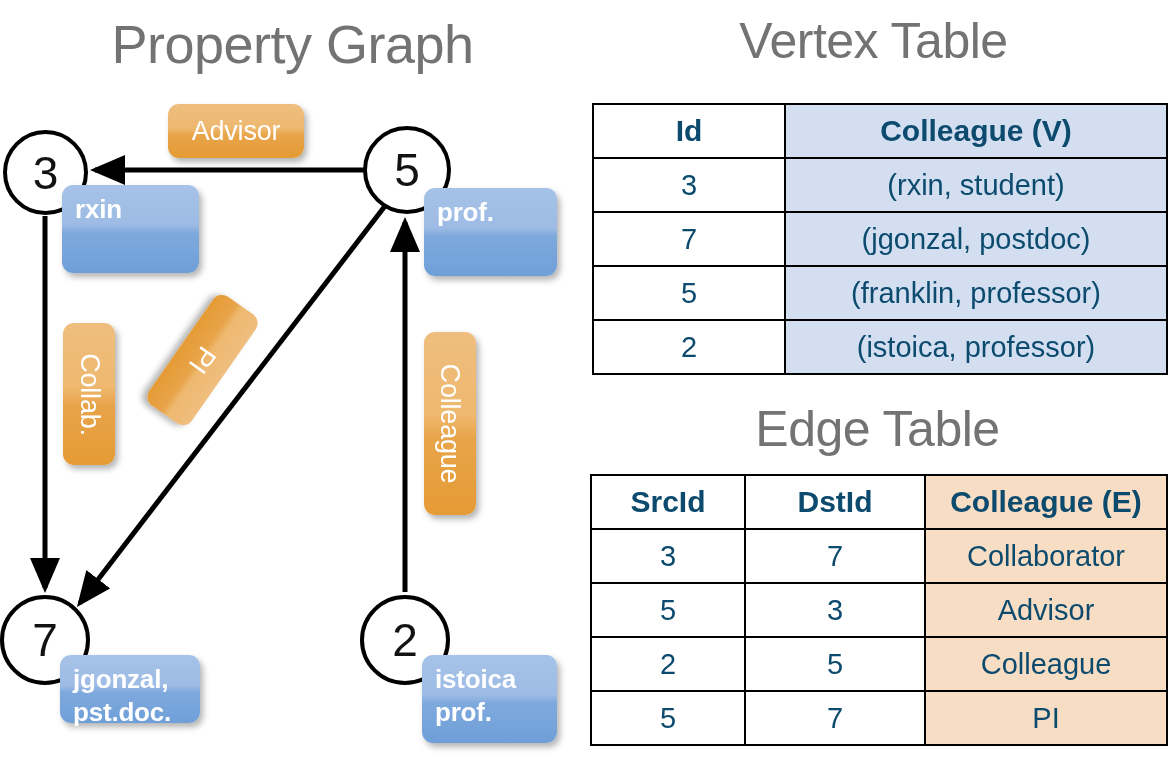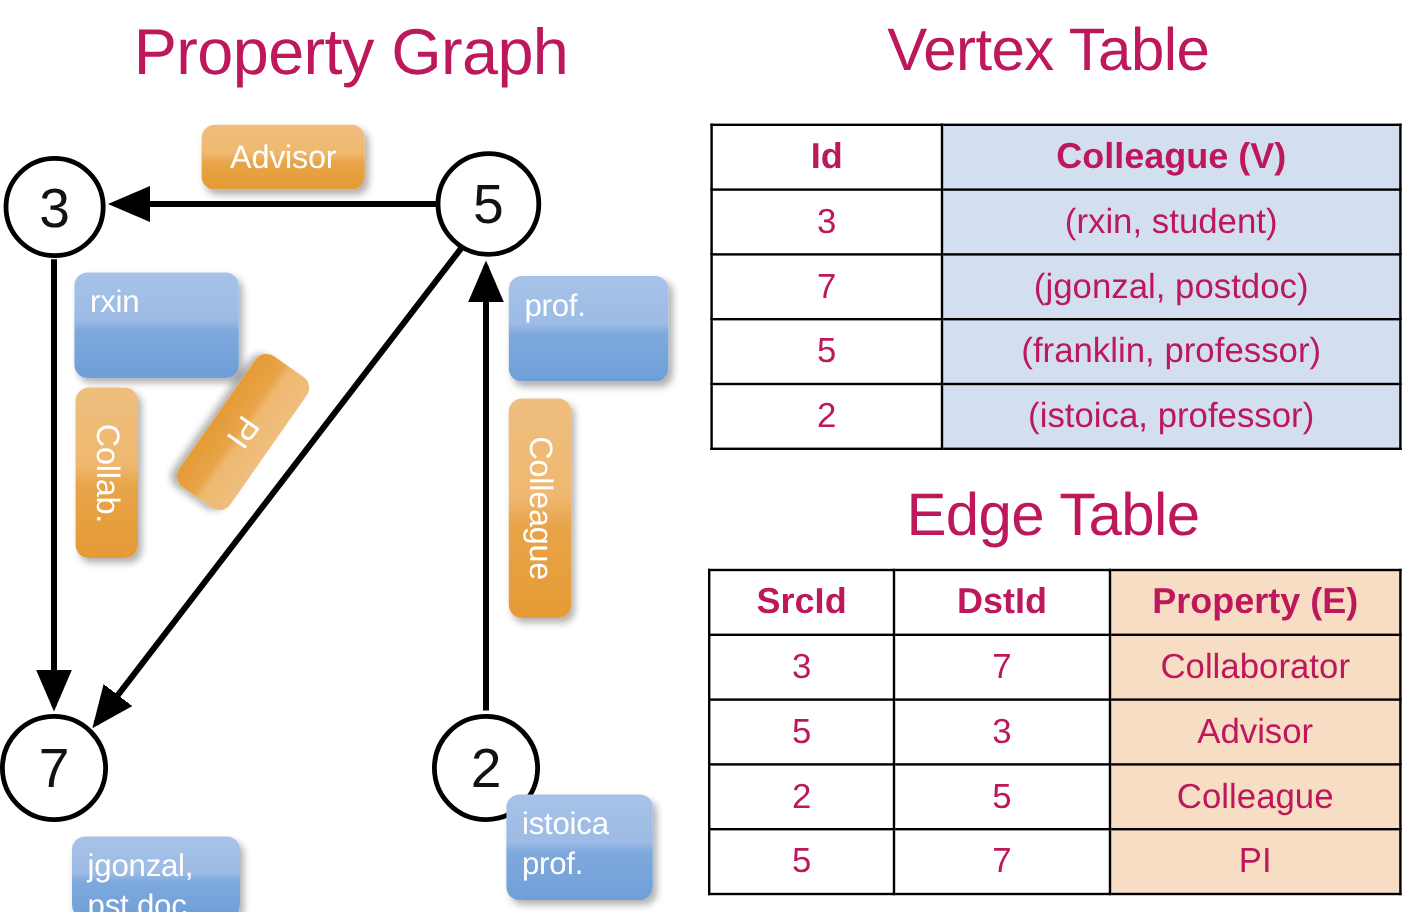--- a/index.html
+++ b/index.html
@@ -14,21 +14,21 @@
     overflow: hidden;
     font-family: "Liberation Sans", sans-serif;
     color: #000000;
   }
 
   
   .title {
     position: absolute;
     font-family: "Liberation Sans", sans-serif;
     font-weight: 300;
-    color: #be185d;
+    color: #737373;
     white-space: nowrap;
     letter-spacing: -0.5px;
   }
   #title-property-graph {
     left: 0; top: 14px; width: 585px;
     text-align: center;
     font-size: 54px;
     line-height: 60px;
   }
   #title-vertex-table {
@@ -74,24 +74,23 @@
   .prop-box {
     position: absolute;
     box-sizing: border-box;
     border-radius: 11px;
     background: linear-gradient(to bottom, #a6c2e8 0%, #9dbbe4 45%, #7ea9dd 55%, #6f9fd8 100%);
     box-shadow: 3px 4px 6px rgba(0,0,0,0.30);
     color: #ffffff;
     font-size: 26px;
     line-height: 33px;
     font-family: "Liberation Sans", sans-serif;
-    font-weight: 400;
+    font-weight: 700;
     padding: 8px 0 0 13px;
     letter-spacing: -0.2px;
-    margin-top: 42px;
   }
 
   .edge-label {
     position: absolute;
     box-sizing: border-box;
     border-radius: 11px;
     background: linear-gradient(to bottom, #efbe7e 0%, #eeb86f 45%, #e8a449 58%, #e59b35 100%);
     box-shadow: 3px 4px 6px rgba(0,0,0,0.30);
     color: #ffffff;
     font-family: "Liberation Sans", sans-serif;
@@ -117,21 +116,21 @@
     position: absolute;
     border-collapse: collapse;
     table-layout: fixed;
     font-family: "Liberation Sans", sans-serif;
   }
   table.grid td, table.grid th {
     border: 2px solid #000000;
     text-align: center;
     font-weight: 400;
     font-size: 29px;
-    color: #be185d;
+    color: #0c4a6e;
     padding: 0;
     height: 52px;
     white-space: nowrap;
   }
   table.grid th {
     font-weight: bold;
     font-size: 30px;
   }
   .cell-blue { background: #d3dff1; }
   .cell-peach { background: #f7ddc4; }
@@ -189,21 +188,21 @@
 
   <div class="prop-box" style="left:424px; top:188px; width:133px; height:88px;">
     <div>prof.</div>
   </div>
 
   <div class="prop-box" style="left:60px; top:655px; width:140px; height:68px;">
     <div>jgonzal,</div>
     <div>pst.doc.</div>
   </div>
 
-  <div class="prop-box" style="left:422px; top:620px; width:122px; height:88px;">
+  <div class="prop-box" style="left:422px; top:655px; width:135px; height:88px;">
     <div>istoica</div>
     <div>prof.</div>
   </div>
 
   <div class="edge-label" style="left:168px; top:104px; width:136px; height:54px;">
     <span>Advisor</span>
   </div>
 
   <div class="edge-label vert" style="left:63px; top:323px; width:52px; height:142px;">
     <span>Collab.</span>
@@ -244,21 +243,21 @@
       <td class="cell-blue">(istoica, professor)</td>
     </tr>
   </tbody>
 </table>
 
 <table class="grid" id="edge-table">
   <thead>
     <tr>
       <th class="col-src">SrcId</th>
       <th class="col-dst">DstId</th>
-      <th class="cell-peach">Property (E)</th>
+      <th class="cell-peach">Colleague (E)</th>
     </tr>
   </thead>
   <tbody>
     <tr>
       <td>3</td>
       <td>7</td>
       <td class="cell-peach">Collaborator</td>
     </tr>
     <tr>
       <td>5</td>

